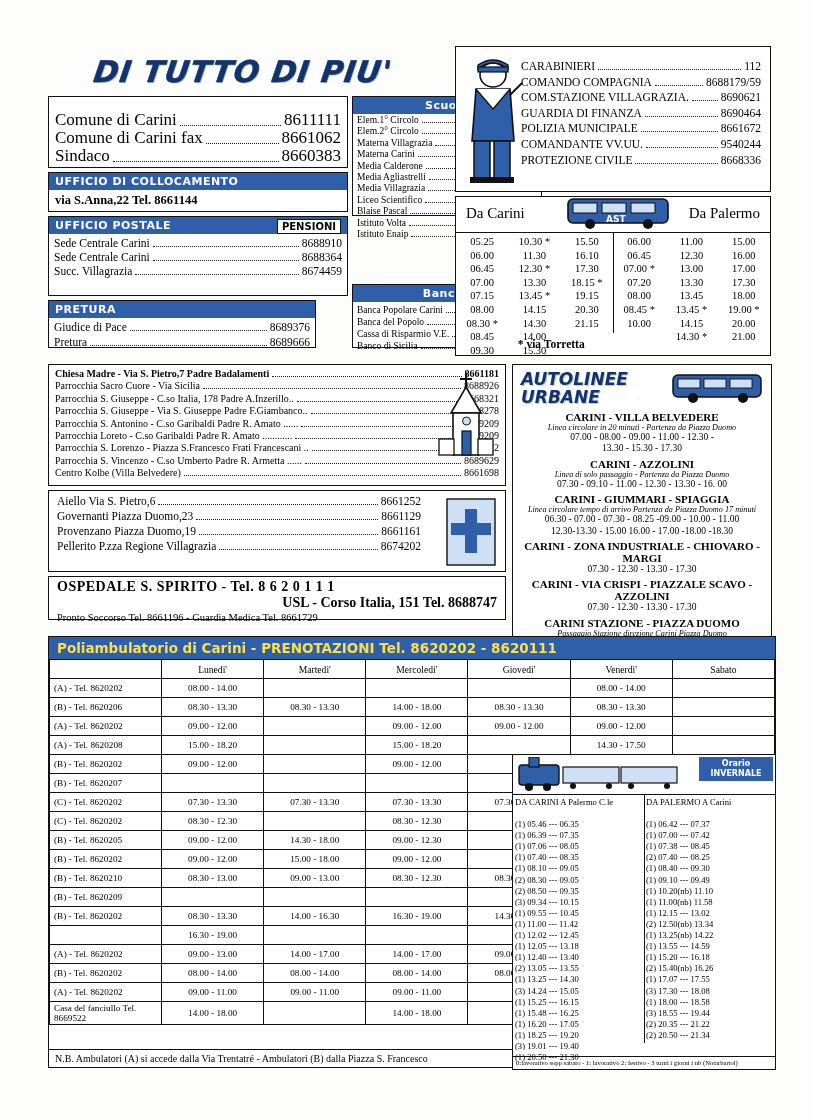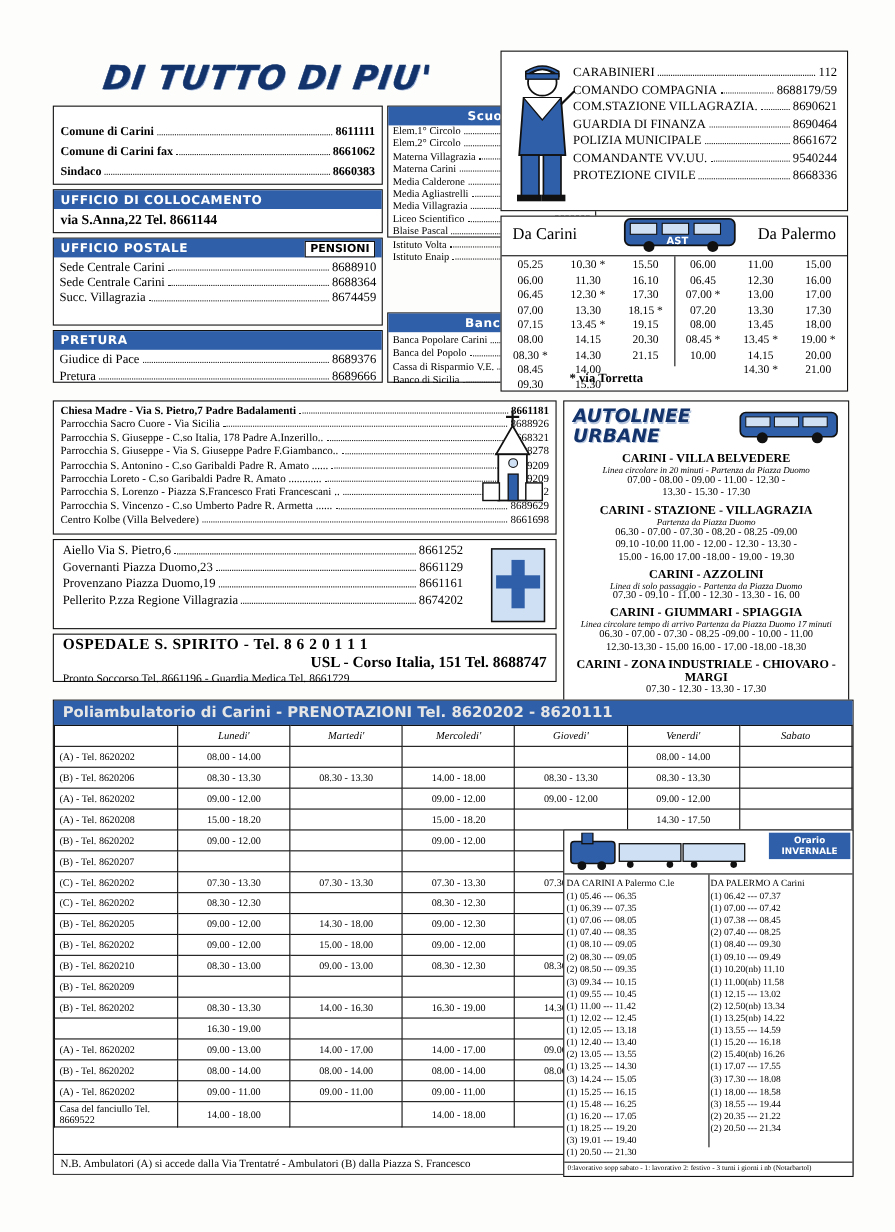--- a/index.html
+++ b/index.html
@@ -69,31 +69,31 @@
     flex: 1 1 auto;
     border-bottom: 1.2px dotted #222;
     margin: 0 3px 3px 3px;
     min-width: 6px;
   }
   .row .v { flex: 0 0 auto; }
   .bold { font-weight: bold; }
   
   #comune-block { left: 48px; top: 96px; width: 300px; height: 72px; }
   #comune-block .inner { padding: 3px 6px 0 6px; }
-  #comune-block .row { font-size: 11px; font-weight: bold; line-height: 18px; }
+  #comune-block .row { font-size: 17px; font-weight: normal; line-height: 18px; align-items: flex-end; }
   .ghost-title {
     position: absolute; left: 60px; top: 98px;
     font-size: 11px; color: #9aa9c4; font-style: italic;
     font-family: "DejaVu Sans", sans-serif;
   }
   #ufficio-coll { left: 48px; top: 172px; width: 300px; height: 40px; }
   #ufficio-coll .body { font-size: 12.5px; font-weight: bold; padding: 3px 6px; }
   #ufficio-post { left: 48px; top: 216px; width: 300px; height: 80px; }
   #ufficio-post .lst { font-size: 11.5px; line-height: 14px; }
-  #pretura { left: 48px; top: 300px; width: 300px; height: 48px; }
+  #pretura { left: 48px; top: 300px; width: 268px; height: 48px; }
   #pretura .lst { font-size: 11.5px; line-height: 15px; }
   .pensioni-badge {
     position: absolute; right: 6px; top: 2px;
     border: 1.4px solid #111; background: #fff;
     font-family: "DejaVu Sans", sans-serif;
     font-weight: bold; font-size: 10px; padding: 1px 4px;
   }
   
   #scuole { left: 352px; top: 96px; width: 190px; height: 120px; }
   #scuole .lst { font-size: 9.5px; line-height: 11.4px; padding: 1px 4px; }
@@ -141,46 +141,46 @@
   #farmacie .lst { font-size: 11.5px; line-height: 15px; padding: 3px 8px; }
   .pharm-icon { position: absolute; right: 6px; top: 4px; width: 56px; height: 74px; }
   
   #ospedale { left: 48px; top: 576px; width: 458px; height: 44px; border: 1.6px solid #111; }
   #ospedale .l1 { font-weight: bold; font-size: 14px; padding: 2px 8px 0 8px; letter-spacing: .5px; }
   #ospedale .l2 { font-weight: bold; font-size: 14px; padding: 0 8px; text-align: right; }
   #ospedale .l3 { font-size: 10.5px; padding: 1px 8px; }
   
   #polia { left: 48px; top: 636px; width: 728px; height: 432px; }
   #polia .hdr {
-    background: #2f5fa8; color: #e5e5e5; font-family: "DejaVu Sans", sans-serif;
+    background: #2f5fa8; color: #fde047; font-family: "DejaVu Sans", sans-serif;
     font-weight: bold; font-size: 13.5px; padding: 3px 8px;
   }
   #poliatable { width: 100%; border-collapse: collapse; font-size: 9.2px; }
   #poliatable td, #poliatable th {
     border: 1px solid #111; padding: 1px 2px; height: 19px; text-align: center;
     font-weight: normal;
   }
-  #poliatable th { font-style: italic; font-size: 9.6px; }
+  #poliatable th { font-size: 9.6px; }
   #poliatable td.lab { text-align: left; padding-left: 4px; width: 112px; font-size: 9.2px; }
   #polia .nb {
     position: absolute; left: 0; bottom: 0; width: 100%;
     font-size: 10px; padding: 3px 6px; border-top: 1.4px solid #111; background: #fff;
   }
   
   #treni { left: 512px; top: 754px; width: 264px; height: 316px; }
   #treni .tophead { position: relative; height: 40px; border-bottom: 1.4px solid #111; }
   #treni .invern {
     position: absolute; right: 2px; top: 2px; width: 74px;
     background: #2f5fa8; color: #fff; text-align: center;
     font-family: "DejaVu Sans", sans-serif; font-size: 8px; font-weight: bold;
     line-height: 10px; padding: 2px 0;
   }
   #treni .cols { display: flex; font-size: 8.6px; }
   #treni .col { flex: 1 1 0; padding: 2px 2px; line-height: 11.1px; }
-  #treni .colhead { font-size: 8.6px; font-weight: normal; margin-bottom: 1px; white-space: nowrap; }
+  #treni .colhead { font-size: 8.6px; font-weight: normal; margin-bottom: 11px; white-space: nowrap; }
   #treni .vdiv { position: absolute; left: 50%; top: 40px; bottom: 26px; width: 1.2px; background: #111; }
   #treni .note {
     position: absolute; left: 0; bottom: 0; width: 100%;
     border-top: 1.2px solid #111; font-size: 6.6px; line-height: 8px; padding: 2px 3px;
   }
   
   .bus-svg { position: absolute; }
 </style>
 </head>
 <body>
@@ -550,27 +550,20 @@
     <div class="title">
       <div>AUTOLINEE</div>
       <div>URBANE</div>
     </div>
     <div class="lines">
       <div>
         <div class="ln">CARINI - VILLA BELVEDERE</div>
         <div class="sub">Linea circolare in 20 minuti - Partenza da Piazza Duomo</div>
         <div class="tm">07.00 - 08.00 - 09.00 - 11.00 - 12.30 -</div>
         <div class="tm">13.30 - 15.30 - 17.30</div>
-      </div>
-      <div>
-        <div class="ln">CARINI - STAZIONE - VILLAGRAZIA</div>
-        <div class="sub">Partenza da Piazza Duomo</div>
-        <div class="tm">06.30 - 07.00 - 07.30 - 08.20 - 08.25 -09.00</div>
-        <div class="tm">09.10 -10.00  11.00 - 12.00 - 12.30 - 13.30 -</div>
-        <div class="tm">15.00  - 16.00 17.00 -18.00 - 19.00 - 19.30</div>
       </div>
       <div>
         <div class="ln">CARINI - AZZOLINI</div>
         <div class="sub">Linea di solo passaggio - Partenza da Piazza Duomo</div>
         <div class="tm">07.30 - 09.10 - 11.00 -  12.30 - 13.30 - 16. 00</div>
       </div>
       <div>
         <div class="ln">CARINI - GIUMMARI - SPIAGGIA</div>
         <div class="sub">Linea circolare tempo di arrivo Partenza da Piazza Duomo  17 minuti</div>
         <div class="tm">06.30 - 07.00 - 07.30 - 08.25 -09.00 - 10.00 - 11.00</div>

